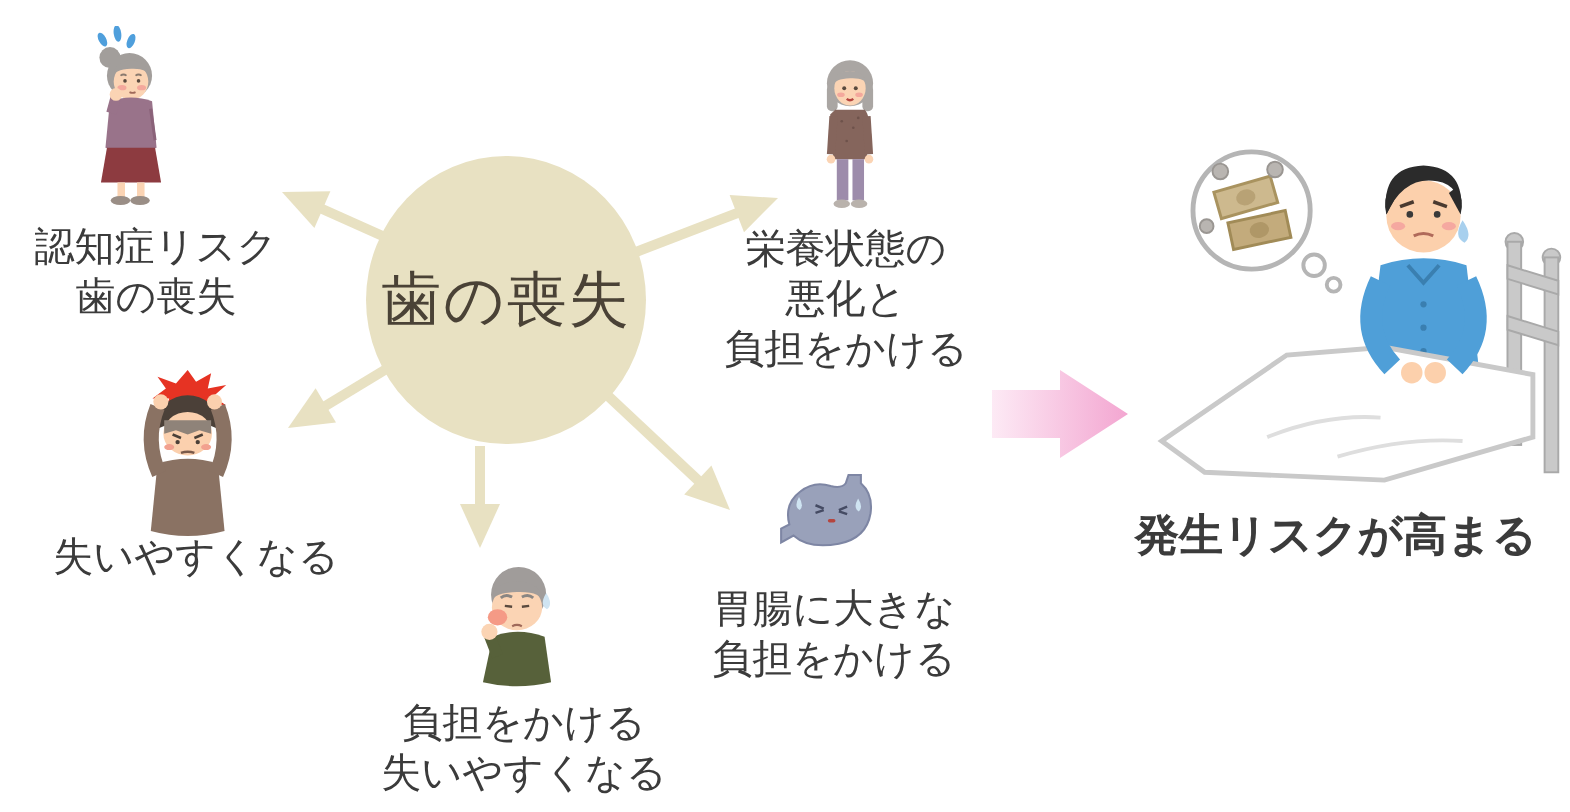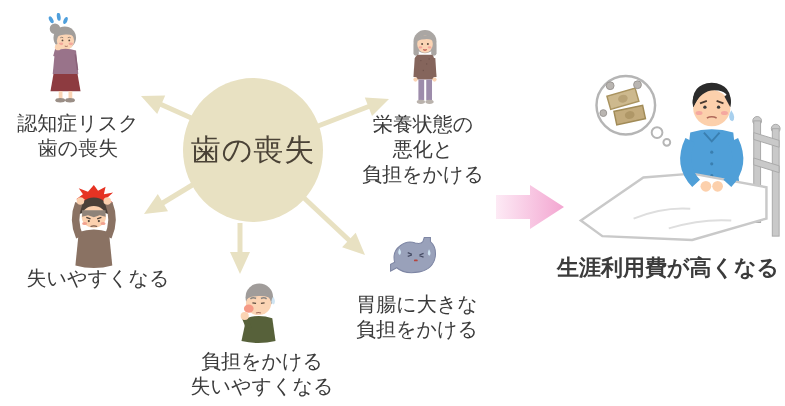--- a/index.html
+++ b/index.html
@@ -223,15 +223,15 @@
       <ellipse cx="49" cy="27" rx="5" ry="4" fill="#b8a275"></ellipse>
     </g>
     <g transform="rotate(-12 56 44)">
       <rect x="41" y="37" width="30" height="14" fill="#c3ab7c" stroke="#a18b57" stroke-width="1.5"></rect>
       <ellipse cx="56" cy="44" rx="5" ry="4" fill="#af9767"></ellipse>
     </g>
     <circle cx="36" cy="14" r="4" fill="#b9b5b1" stroke="#9a9692"></circle>
     <circle cx="64" cy="13" r="4" fill="#b9b5b1" stroke="#9a9692"></circle>
     <circle cx="29" cy="42" r="3.5" fill="#b9b5b1" stroke="#9a9692"></circle>
   </svg>
-  <div class="outcome-label">生涯利用費が高くなる</div>
+  <div class="outcome-label">発生リスクが高まる</div>
 
 </div>
 
 </body></html>

